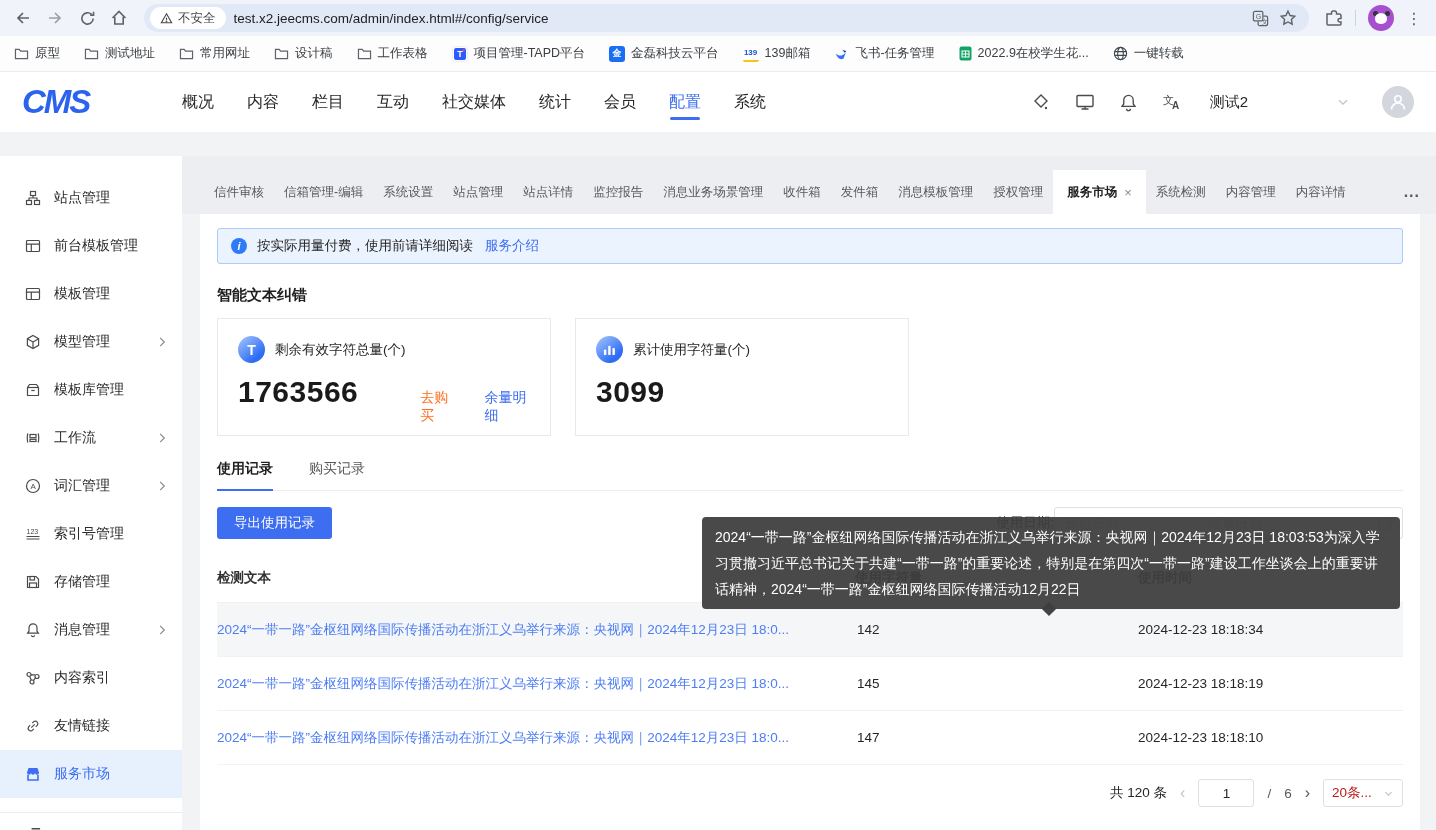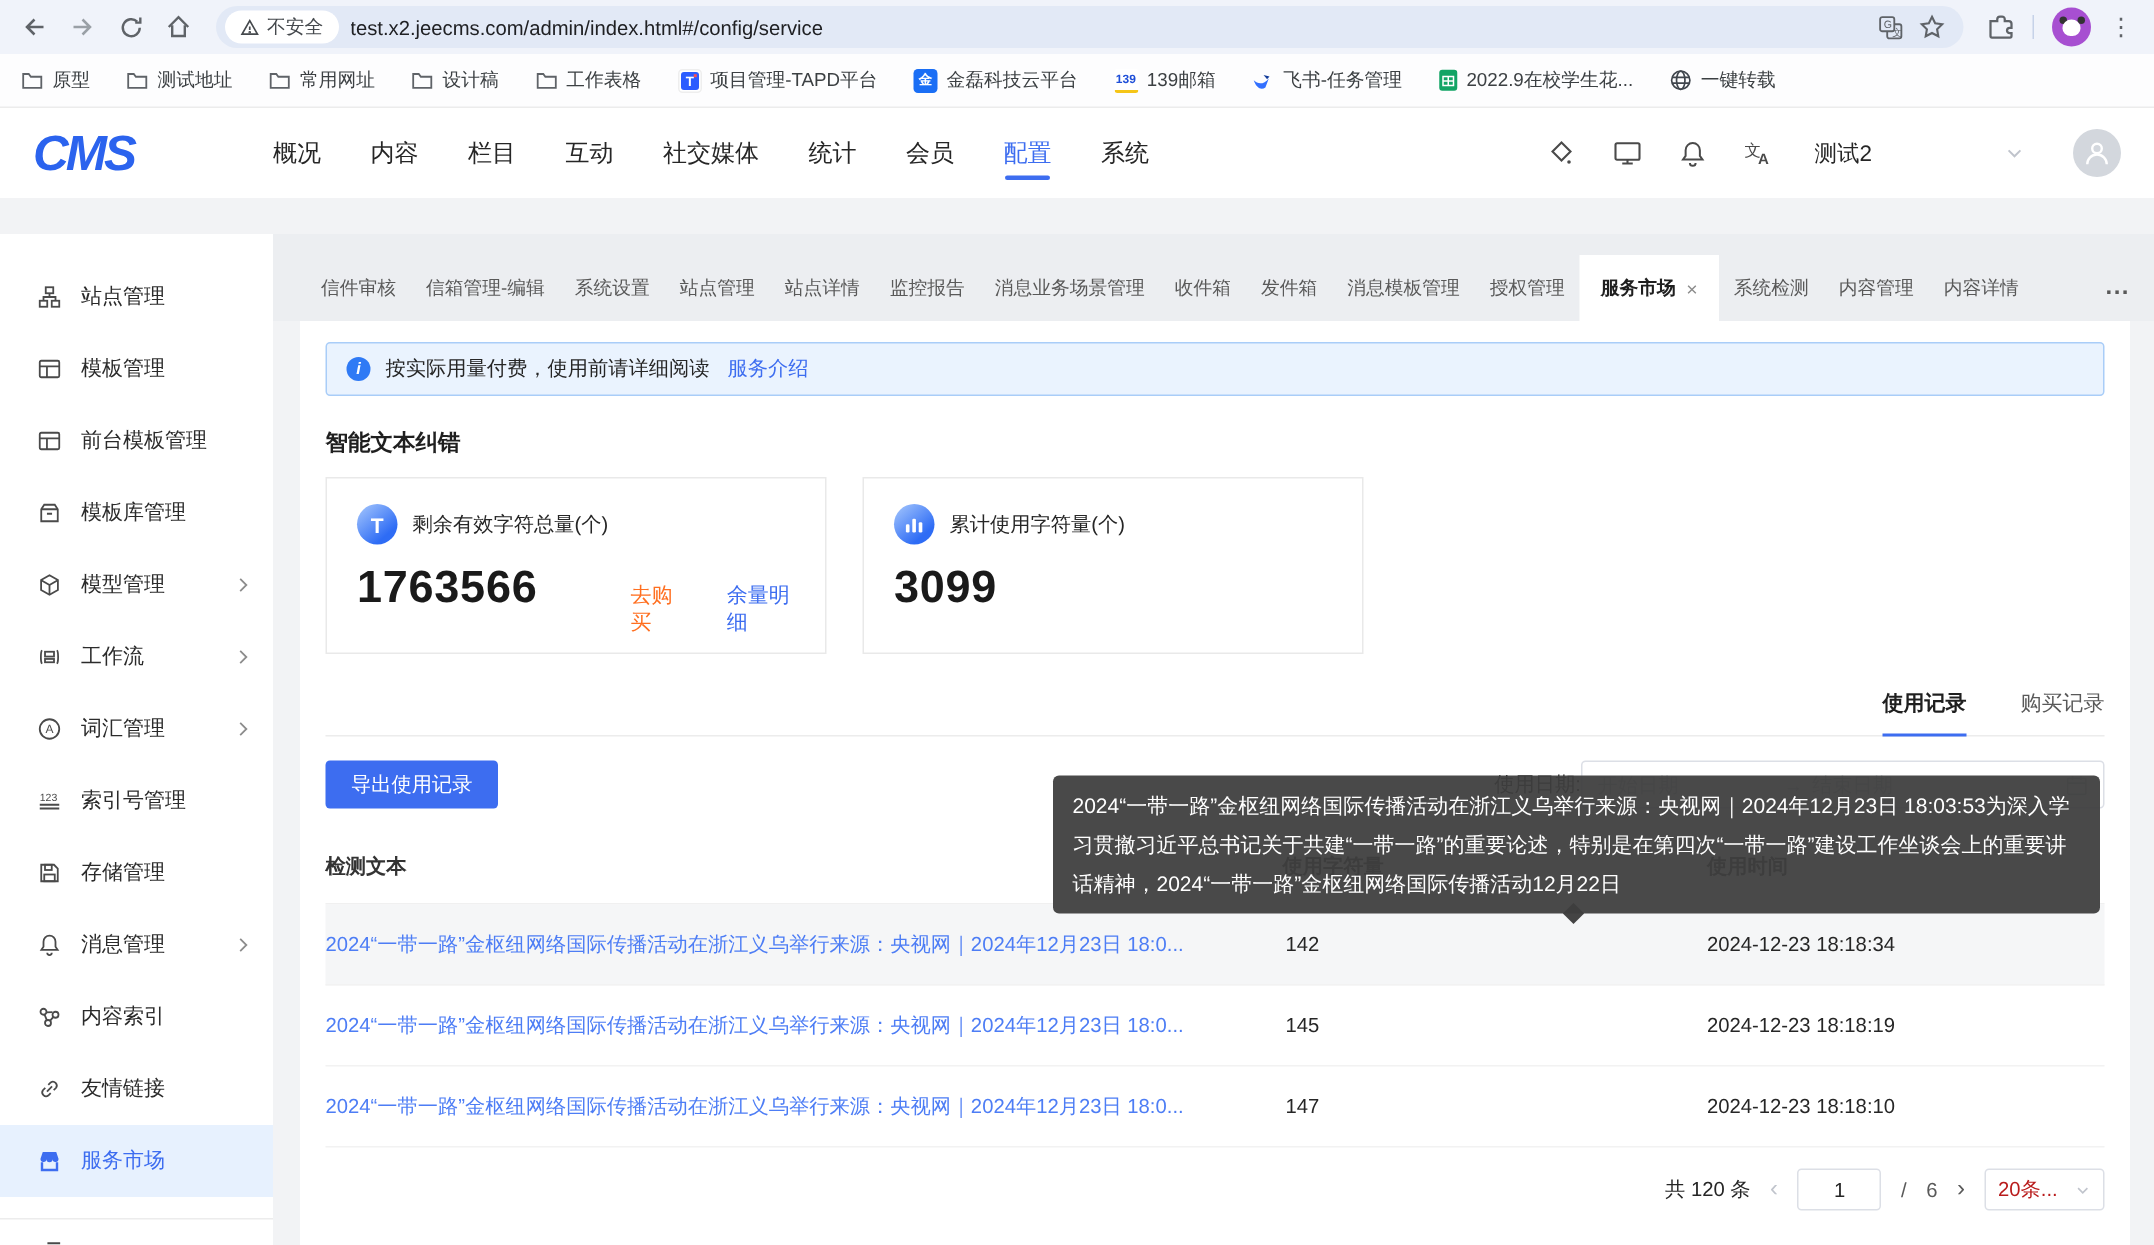--- a/index.html
+++ b/index.html
@@ -65,21 +65,21 @@
   .cards { margin-top:13px; display:flex; gap:24px; }
   .stat-card { width:334px; height:118px; border:1px solid #e9e9e9; padding:17px 20px; }
   .card-head { display:flex; align-items:center; gap:10px; font-size:13.5px; color:#262626; }
   .card-ico { width:27px; height:27px; border-radius:50%; background:linear-gradient(140deg,#a8c9fd 0%,#2e6cf5 75%); color:#fff; display:flex; align-items:center; justify-content:center; font-size:14px; font-weight:bold; flex:none; }
   .card-row { margin-top:12px; display:flex; align-items:baseline; }
   .card-value { font-size:30px; font-weight:bold; color:#1a1a1a; letter-spacing:.5px; }
   .card-link { font-size:14px; text-decoration:none; }
   .card-link.orange { color:#ff6f20; margin-left:62px; }
   .card-link.blue { color:#3d6df0; margin-left:30px; }
 
-  .rtabs { margin-top:24px; display:flex; gap:36px; border-bottom:1px solid #ececec;justify-content:flex-end; }
+  .rtabs { margin-top:24px; display:flex; gap:36px; border-bottom:1px solid #ececec; }
   .rtab { padding-bottom:12px; font-size:14px; color:#595959; cursor:pointer; position:relative; }
   .rtab.active { color:#1f1f1f; font-weight:bold; }
   .rtab.active::after { content:""; position:absolute; left:0; right:0; bottom:-1px; height:2px; background:#3d6df0; }
 
   .list-toolbar { margin-top:16px; display:flex; align-items:center; }
   .export-btn { background:#3d6df0; color:#fff; border:none; border-radius:3px; height:32px; padding:0 17px; font-size:13.5px; cursor:pointer; font-family:inherit; }
   .toolbar-right { margin-left:auto; display:flex; align-items:center; }
   .date-label { font-size:13.5px; color:#262626; }
   .date-range { width:349px; height:32px; border:1px solid #dcdfe6; border-radius:3px; display:flex; align-items:center; padding:0 10px; gap:6px; }
   .date-range input { border:none; outline:none; background:transparent; font-size:13.5px; color:#595959; width:118px; font-family:inherit; }
@@ -343,54 +343,54 @@
         </span>
       <span>站点管理</span>
     </div>
     <div class="side-item">
       <span class="s-ico">
           <svg width="16" height="16" viewBox="0 0 16 16" fill="none" stroke="currentColor" stroke-width="1.2">
             <rect x="1.5" y="2.5" width="13" height="11" rx="1"></rect>
             <path d="M1.5 6.2h13M6.3 6.2v7.3"></path>
           </svg>
         </span>
-      <span>模板管理</span>
+      <span>前台模板管理</span>
     </div>
     <div class="side-item">
       <span class="s-ico">
           <svg width="16" height="16" viewBox="0 0 16 16" fill="none" stroke="currentColor" stroke-width="1.2">
             <rect x="1.5" y="2.5" width="13" height="11" rx="1"></rect>
             <path d="M1.5 6.2h13M6.3 6.2v7.3"></path>
           </svg>
         </span>
-      <span>前台模板管理</span>
-    </div>
-    <div class="side-item">
-      <span class="s-ico">
-          <svg width="16" height="16" viewBox="0 0 16 16" fill="none" stroke="currentColor" stroke-width="1.2">
-            <path d="M4.5 2.5h7l2 3v8h-11v-8z"></path>
-            <path d="M2.5 5.5h11"></path>
-            <path d="M6.3 8.5h3.4"></path>
-          </svg>
-        </span>
-      <span>模板库管理</span>
+      <span>模板管理</span>
     </div>
     <div class="side-item">
       <span class="s-ico">
           <svg width="16" height="16" viewBox="0 0 16 16" fill="none" stroke="currentColor" stroke-width="1.2">
             <path d="M8 1.5l5.6 3.2v6.6L8 14.5l-5.6-3.2V4.7z"></path>
             <path d="M8 8L2.8 5M8 8l5.2-3M8 8v6"></path>
           </svg>
         </span>
       <span>模型管理</span>
       <span class="s-arrow">
           <svg width="12" height="12" viewBox="0 0 16 16" fill="none" stroke="currentColor" stroke-width="1.6">
             <path d="M5.5 2.5L11 8l-5.5 5.5"></path>
           </svg>
         </span>
+    </div>
+    <div class="side-item">
+      <span class="s-ico">
+          <svg width="16" height="16" viewBox="0 0 16 16" fill="none" stroke="currentColor" stroke-width="1.2">
+            <path d="M4.5 2.5h7l2 3v8h-11v-8z"></path>
+            <path d="M2.5 5.5h11"></path>
+            <path d="M6.3 8.5h3.4"></path>
+          </svg>
+        </span>
+      <span>模板库管理</span>
     </div>
     <div class="side-item">
       <span class="s-ico">
           <svg width="16" height="16" viewBox="0 0 16 16" fill="none" stroke="currentColor" stroke-width="1.2">
             <path d="M3 3.5c-1 1.2-1 7.8 0 9M13 3.5c1 1.2 1 7.8 0 9"></path>
             <rect x="5" y="4.5" width="6" height="3.2"></rect>
             <rect x="5" y="9.3" width="6" height="2.2"></rect>
           </svg>
         </span>
       <span>工作流</span>

